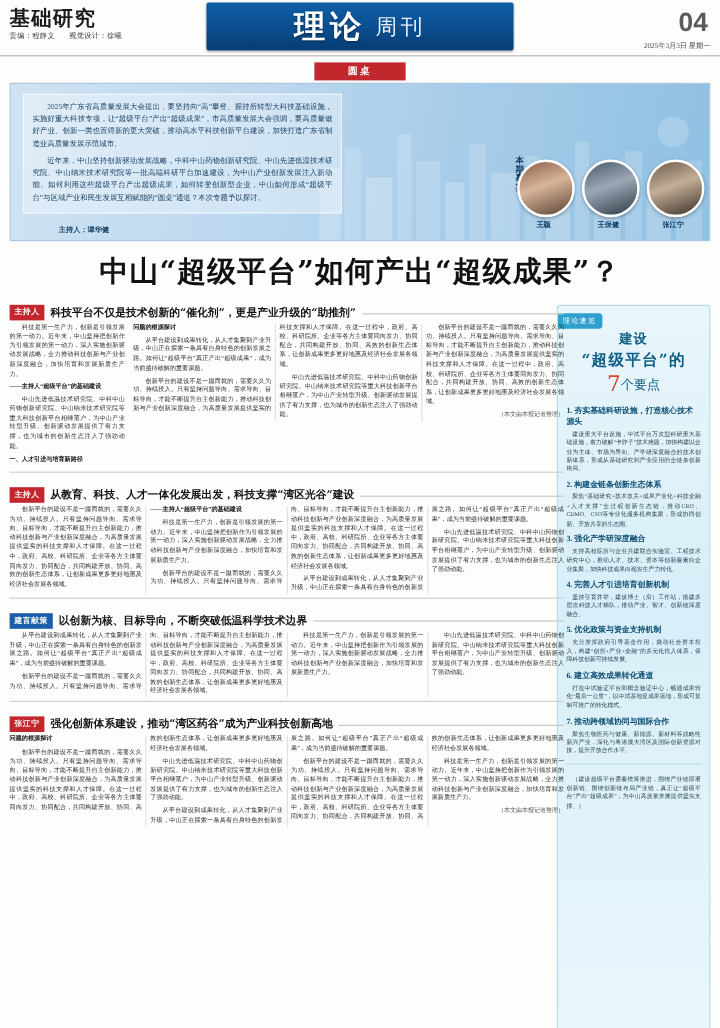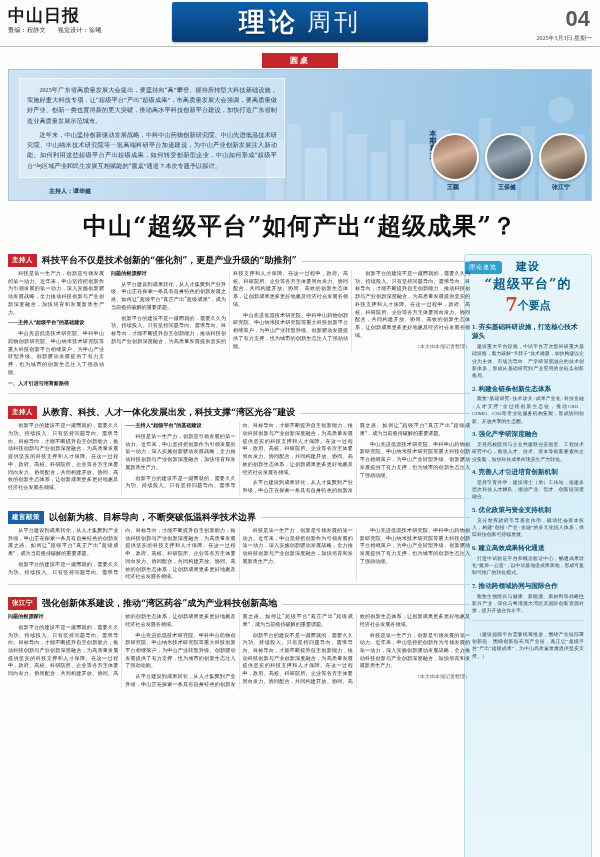--- a/index.html
+++ b/index.html
@@ -29,21 +29,21 @@
     background:linear-gradient(180deg,#0f5fa8 0%,#0a4d8e 55%,#073d73 100%);
     border-radius:2px;
     display:flex;align-items:center;justify-content:center;
     box-shadow:0 1px 2px rgba(0,0,0,.3);
   }
   .banner .b1{
     color:#fff;font-size:26px;font-weight:bold;letter-spacing:4px;
     font-family:"DejaVu Serif", serif;text-shadow:0 1px 2px rgba(0,0,0,.4);
   }
   .banner .b2{
-    color:#e9eef5;font-size:24px;letter-spacing:3px;margin-left:8px;
+    color:#e9eef5;font-size:18px;letter-spacing:3px;margin-left:8px;
     font-family:"DejaVu Serif", serif;
   }
   .page-num{
     position:absolute;right:10px;top:6px;
     font-size:22px;color:#5b5b5b;font-weight:bold;font-family:"Liberation Sans",sans-serif;
   }
   .masthead-date{
     position:absolute;right:8px;top:34px;font-size:6px;color:#444;
   }
 
@@ -139,46 +139,46 @@
   .sidebar{
     position:absolute;right:0;top:0;width:126px;height:620px;
     background:linear-gradient(180deg,#e9f6fb 0%,#d8eef8 40%,#eaf7fc 100%);
     border:1px solid #b9dcea;border-radius:3px;overflow:hidden;
   }
   .sb-tag{
     position:absolute;left:-1px;top:6px;background:#2f9fd0;color:#fff;
     font-size:6px;padding:2px 5px;border-radius:0 3px 3px 0;letter-spacing:1px;
   }
   .sb-head{
-    text-align:center;padding:4px 6px 6px 6px;
+    text-align:center;padding:20px 6px 6px 6px;
   }
   .sb-head .l1{font-size:11px;font-weight:bold;color:#0f5e86;letter-spacing:1px;font-family:"DejaVu Serif",serif;}
   .sb-head .l2{font-size:13px;font-weight:bold;color:#0f5e86;letter-spacing:1px;font-family:"DejaVu Serif",serif;margin-top:1px;}
-  .sb-head .l3{font-size:11px;font-weight:bold;color:#0f5e86;margin-top:1px;font-family:"DejaVu Serif",serif;}
+  .sb-head .l3{font-size:11px;font-weight:normal;color:#0f5e86;margin-top:1px;font-family:"DejaVu Serif",serif;}
   .sb-head .l3 .big{font-size:18px;color:#d4472c;vertical-align:-2px;}
   .sb-body{padding:2px 7px 6px 7px;}
   .sb-item{margin-bottom:5px;}
   .sb-item .t{
     font-size:6.6px;font-weight:bold;color:#0d4f73;line-height:1.35;margin-bottom:2px;
   }
   .sb-item .d{
     font-size:4.9px;line-height:1.5;color:#2c4452;text-align:justify;text-indent:1em;
   }
   .sb-sep{height:1px;background:#b9dcea;margin:4px 0;}
   .sb-foot{
     font-size:4.9px;line-height:1.5;color:#2c4452;text-align:justify;text-indent:1em;padding:0 7px;
   }
 </style>
 </head>
 <body>
 
 <div class="page">
 
   <div class="masthead">
-    <div class="paper-name">中山日报</div>
+    <div class="paper-name">基础研究</div>
     <div class="masthead-credits">
       <span>责编：程静文</span>
       <span>视觉设计：徐曦</span>
     </div>
     <div class="banner">
       <span class="b1">理论</span>
       <span class="b2">周刊</span>
     </div>
     <div class="page-num">04</div>
     <div class="masthead-date">2025年3月3日 星期一</div>

